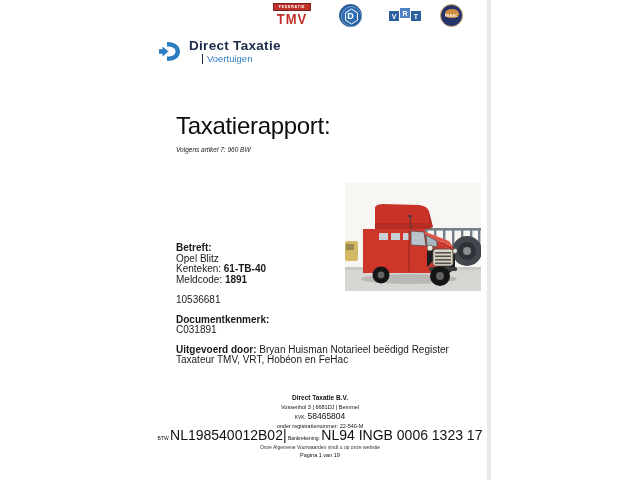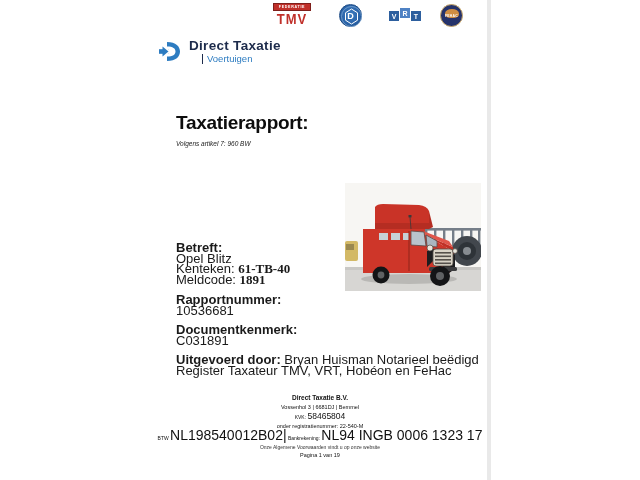--- a/index.html
+++ b/index.html
@@ -40,29 +40,29 @@
   
   .fehac { left:440px; top:4px; width:23px; height:23px; border-radius:50%;
            background:#26336b; border:1.5px solid #c9a86a; overflow:hidden;
            display:flex; align-items:center; justify-content:center; }
   .fehac::before { content:""; position:absolute; width:14px; height:9px; border-radius:50% 50% 40% 40%;
                    background:#e2973f; top:4px; left:4px; opacity:.9; }
   .fehac-label { position:relative; color:#fff; font-size:3.4px; font-weight:bold; letter-spacing:.3px; }
 
   
   .title-block { position:absolute; left:176px; top:112px; }
-  .doc-title { font-size:19px; font-weight:bold; color:#0d0d0d; letter-spacing:-.3px; }
+  .doc-title { font-size:24px; font-weight:normal; color:#0d0d0d; letter-spacing:-.3px; }
   .doc-subtitle { font-size:6.5px; font-style:italic; color:#222; margin-top:6px; }
 
   
-  .details { position:absolute; left:176px; top:243px; width:312px; font-size:13px; line-height:10.5px; }
+  .details { position:absolute; left:176px; top:243px; width:312px; font-size:10px; line-height:10.5px; }
   .details .group { margin-bottom:10px; }
   .details .group.tight { margin-bottom:9px; }
   .lbl { font-weight:bold; }
-  .val-b { font-weight:bold;font-family:Liberation Serif, serif; }
+  .val-b { font-weight:bold; }
 
   
   .photo { position:absolute; left:345px; top:183px; width:136px; height:108px; }
 
   
   .footer { position:absolute; left:0; top:394px; width:640px; text-align:center; color:#111; }
   .f-company { font-size:6.5px; font-weight:bold; line-height:8.5px; }
   .f-address { font-size:5.5px; line-height:8px; }
   .f-kvk { font-size:5px; line-height:10px; }
   .f-kvk .big { font-size:8.5px; }
@@ -121,21 +121,20 @@
   </div>
 
   <div class="details">
     <div class="group">
       <div class="lbl">Betreft:</div>
       <div>Opel Blitz</div>
       <div><span>Kenteken: </span><span class="val-b">61-TB-40</span></div>
       <div><span>Meldcode: </span><span class="val-b">1891</span></div>
     </div>
     <div class="group tight">
-      <div class="lbl">Rapportnummer:</div>
       <div>10536681</div>
     </div>
     <div class="group tight">
       <div class="lbl">Documentkenmerk:</div>
       <div>C031891</div>
     </div>
     <div class="group">
       <span class="lbl">Uitgevoerd door: </span><span>Bryan Huisman Notarieel beëdigd Register Taxateur TMV, VRT, Hobéon en FeHac</span>
     </div>
   </div>

